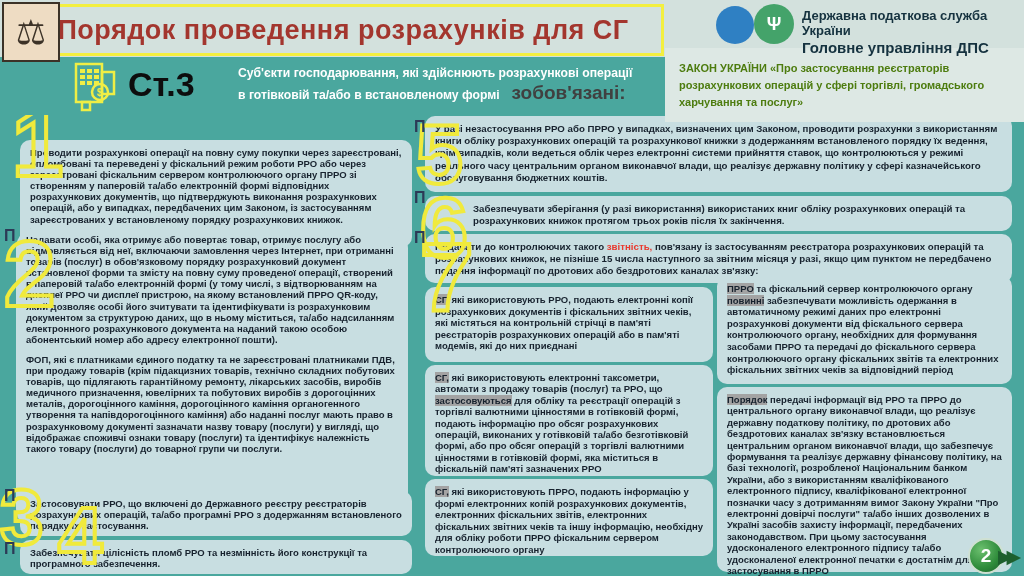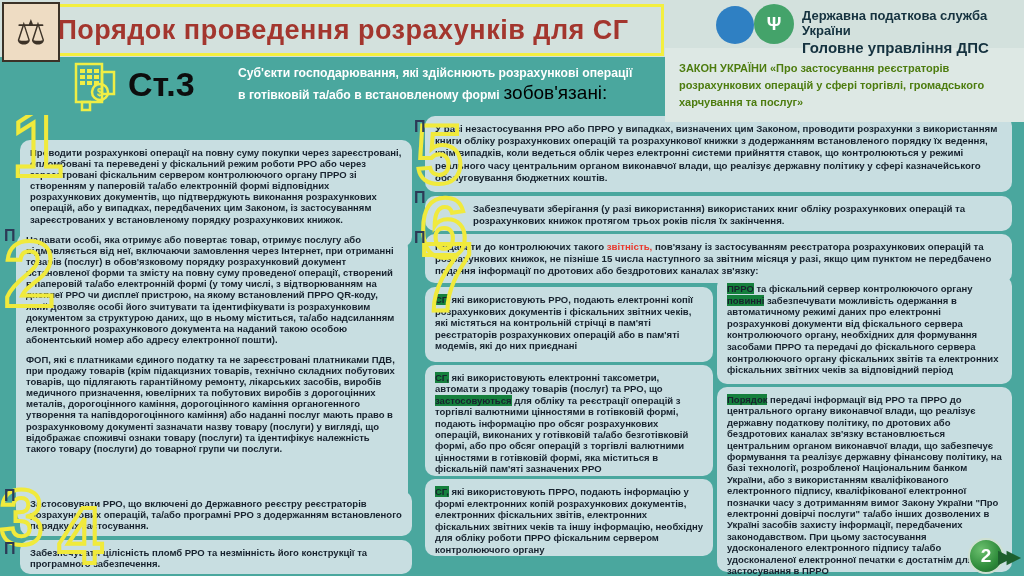--- a/index.html
+++ b/index.html
@@ -24,27 +24,27 @@
   .org-l2,.org-l3{font-weight:bold;font-size:15px;line-height:14px;}
   
   .law-block{position:absolute;left:665px;top:48px;width:359px;height:74px;background:#dde8e4;z-index:4;
     display:flex;align-items:center;}
   .law-title{color:#4d7c0f;font-weight:bold;font-size:11px;line-height:17px;padding:0 10px 0 14px;}
   
   .banner{position:absolute;left:0;top:57px;width:665px;height:58px;background:#4aa79e;z-index:4;}
   .calc-icon{position:absolute;left:70px;top:3px;}
   .article{position:absolute;left:128px;top:8px;font-size:34px;font-weight:800;color:#0d0d0d;}
   .banner-text{position:absolute;left:238px;top:7px;color:#ffffff;font-weight:bold;font-size:12.2px;line-height:19px;}
-  .obliged{color:#000000;font-weight:400;font-size:19px;margin-left:4px;}
+  .obliged{color:#404040;font-weight:700;font-size:19px;margin-left:12px;}
   
   .block{position:absolute;background:#c8dee1;border-radius:10px;color:#17222e;
     font-weight:bold;font-size:9.5px;line-height:11.1px;padding:7px 10px;z-index:1;box-sizing:border-box;}
   .block p{margin:0 0 9px 0;}
   .block p:last-child{margin:0;}
-  .hl-y{background:#15803d;}
+  .hl-y{background:#a3a3a3;}
   .hl-r{color:#e8392e;}
   
   .wm{position:absolute;z-index:2;font-weight:800;font-size:92px;line-height:1;
     color:rgba(0,0,0,0);-webkit-text-stroke:4px #f0ea3c;pointer-events:none;}
   
   .pin{position:absolute;z-index:3;color:#2c3a56;font-weight:900;font-size:16px;line-height:1;}
   
   .nav{position:absolute;left:968px;top:538px;z-index:7;display:flex;align-items:center;cursor:pointer;}
   .nav-circle{width:32px;height:32px;border-radius:50%;background:radial-gradient(circle at 35% 30%,#6cc06f,#2e8b3a 60%,#1d5f2d);
     border:2px solid #cfe0d2;display:flex;align-items:center;justify-content:center;

